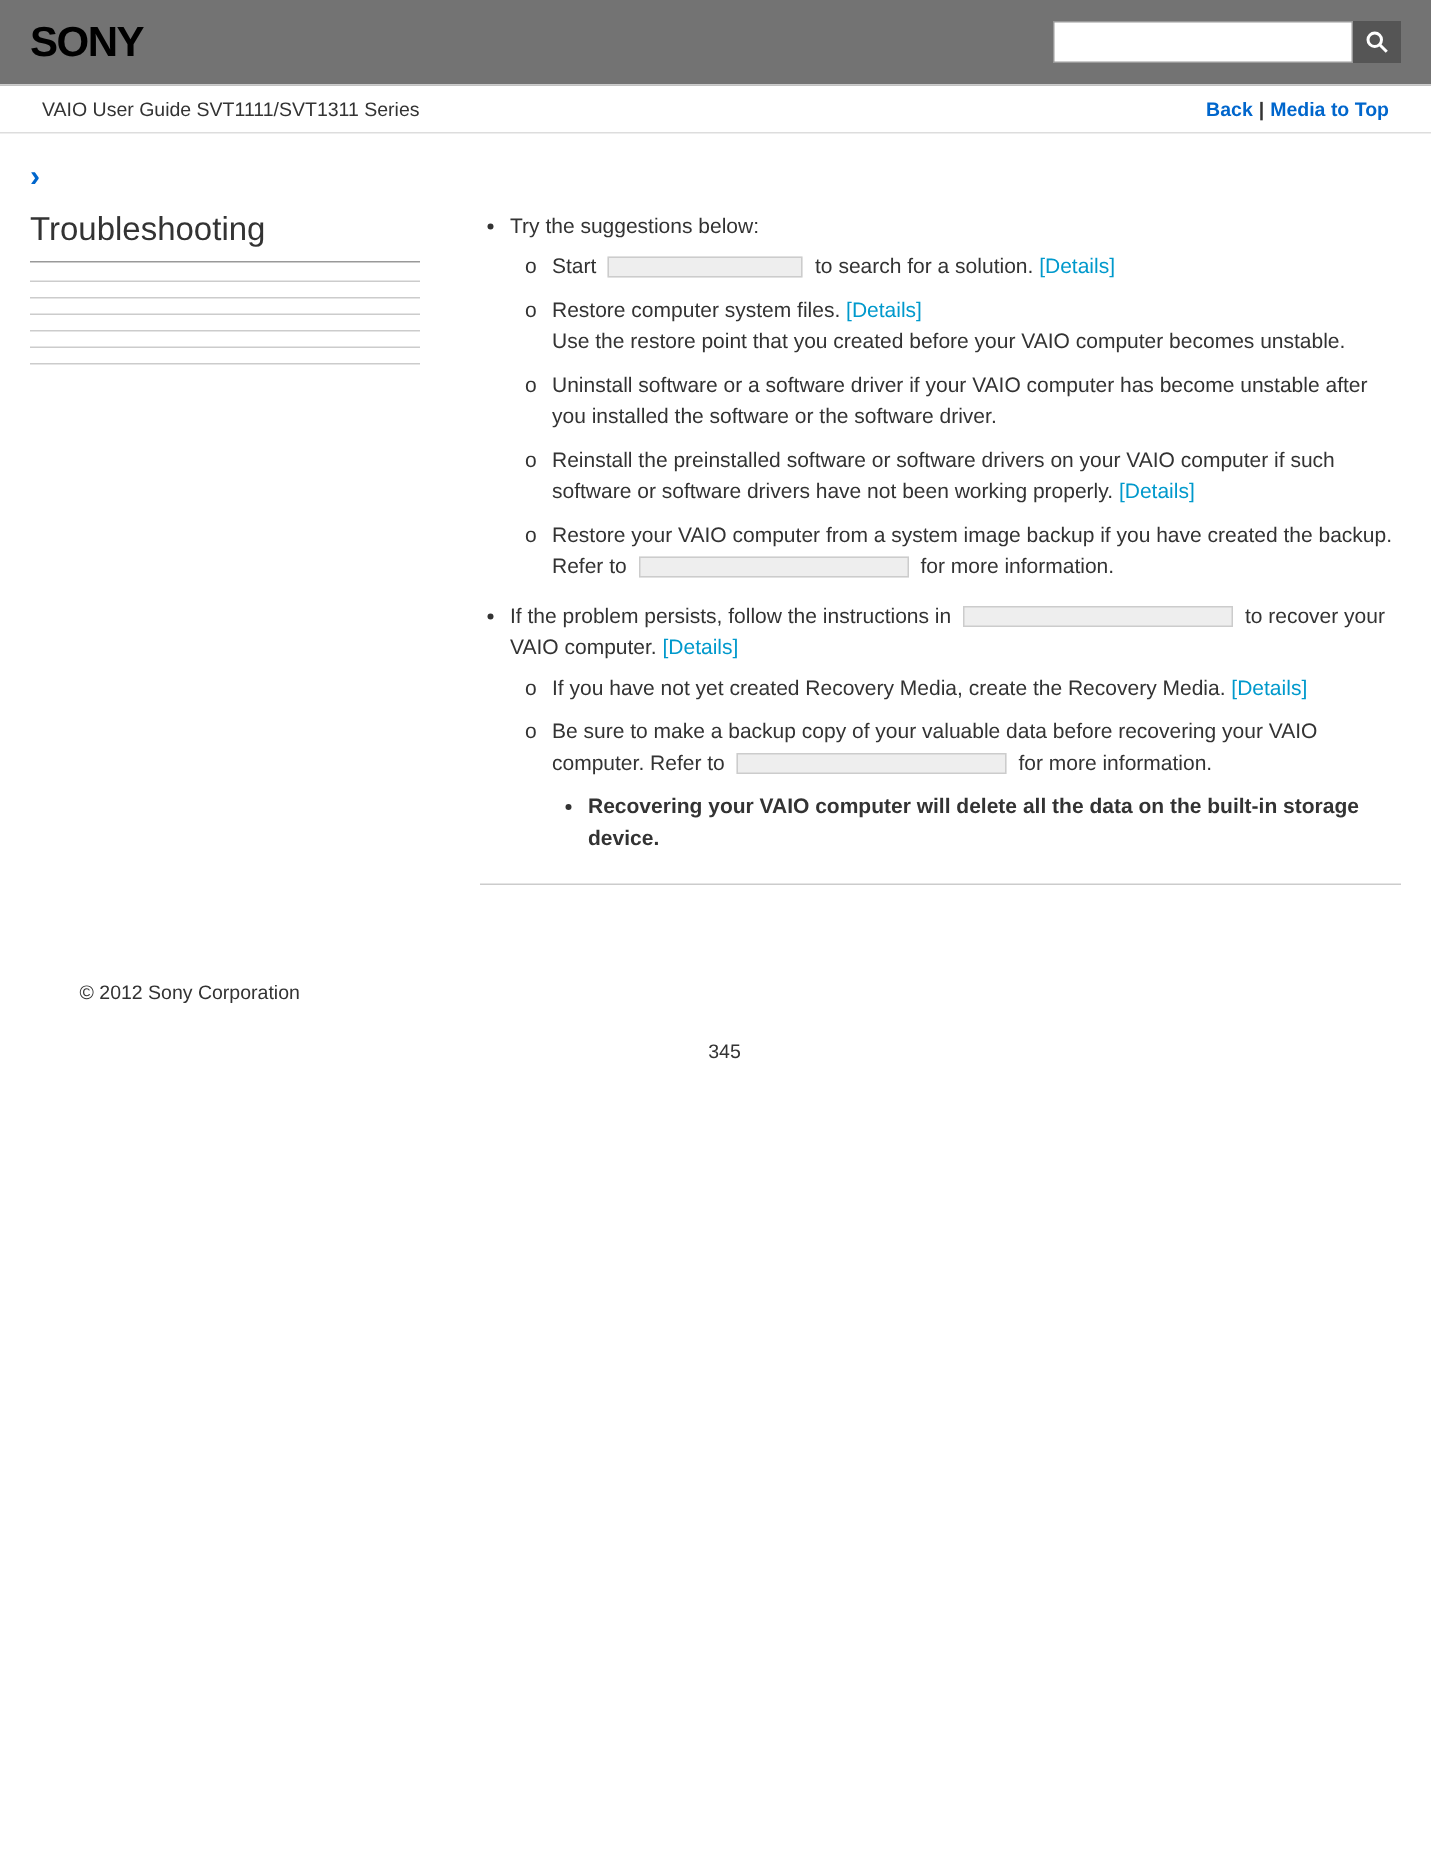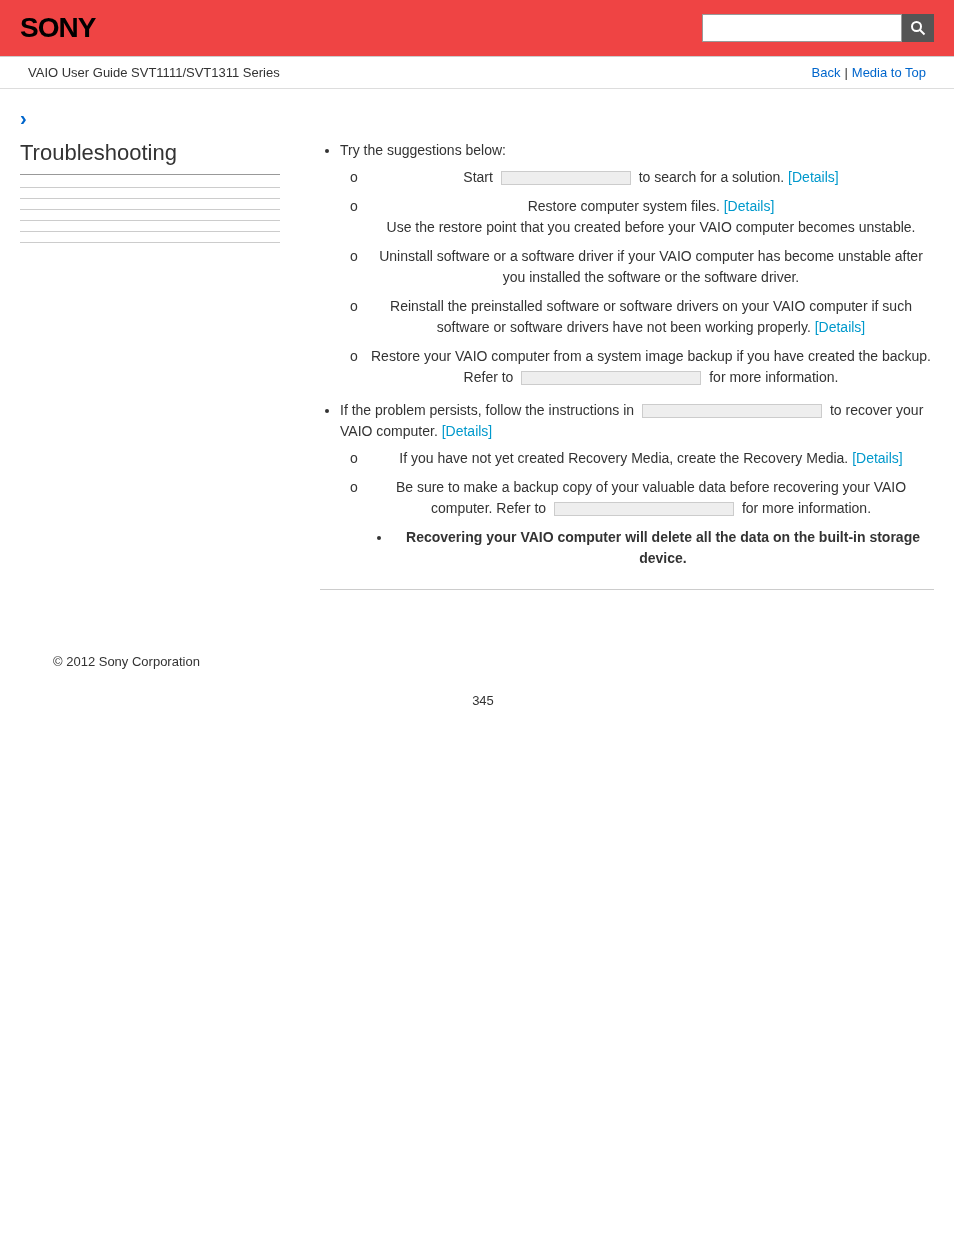--- a/index.html
+++ b/index.html
@@ -12,21 +12,21 @@
       min-height: 1235px;
     }
 
     
     #header {
       display: flex;
       align-items: center;
       justify-content: space-between;
       padding: 12px 20px 12px 20px;
       border-bottom: 1px solid #ccc;
-      background: #ef4444;
+      background: #737373;
       gap: 48px;
     }
     #logo {
       font-size: 28px;
       font-weight: 900;
       color: #000;
       letter-spacing: -1px;
     }
     #search-area {
       display: flex;
@@ -60,21 +60,21 @@
       align-items: center;
       padding: 8px 28px;
       border-bottom: 1px solid #ddd;
       font-size: 13px;
       color: #333;
     }
     #breadcrumb-bar a {
       color: #0066cc;
       text-decoration: none;
     }
-    #nav-links { display: flex; gap: 4px; }
+    #nav-links { display: flex; gap: 4px; font-weight: bold; }
     #nav-separator { color: #333; }
 
     
     #chevron-area {
       padding: 18px 20px 10px 20px;
     }
     #chevron-icon {
       color: #0066cc;
       font-size: 20px;
       font-weight: bold;
@@ -119,21 +119,20 @@
       padding-left: 20px;
     }
     #content ul.main-list > li {
       margin-bottom: 12px;
       line-height: 1.5;
     }
     #content ul.sub-list {
       list-style: none;
       padding-left: 10px;
       margin-top: 6px;
-      text-align: center;
     }
     #content ul.sub-list > li {
       position: relative;
       padding-left: 18px;
       margin-bottom: 8px;
       line-height: 1.5;
     }
     #content ul.sub-list > li::before {
       content: "o";
       position: absolute;

